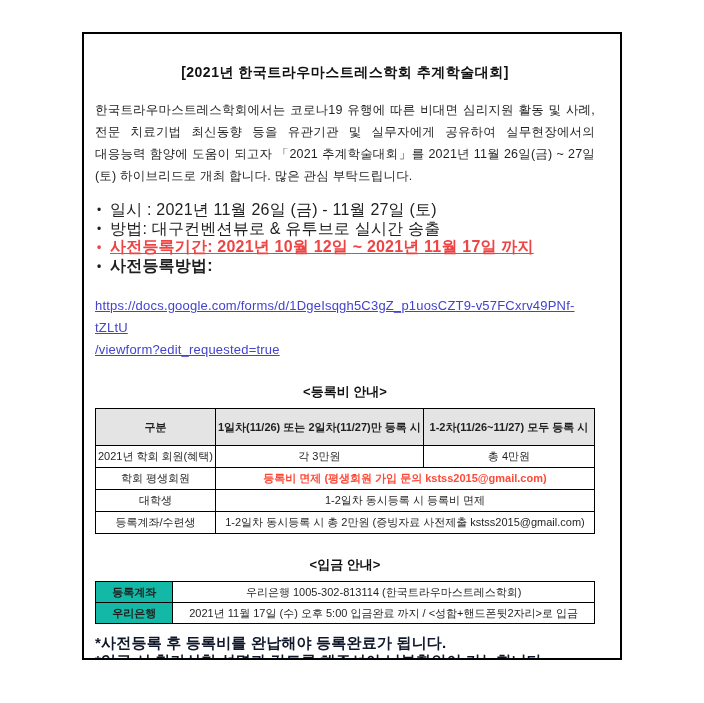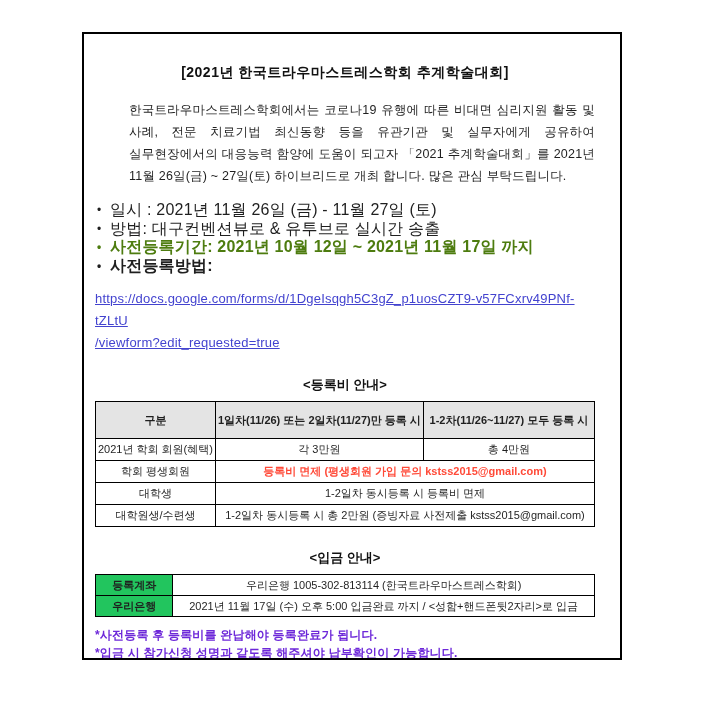--- a/index.html
+++ b/index.html
@@ -12,55 +12,55 @@
     position:absolute;left:82px;top:32px;width:540px;height:628px;
     border:2px solid #000;box-sizing:border-box;padding:8px 25px 0 11px;
     background:#fff;overflow:hidden;
   }
   .doc-title{
     text-align:center;font-weight:bold;font-size:14px;letter-spacing:0.5px;
     margin-top:22px;color:#111;
   }
   .intro{
     margin-top:17px;font-size:12.5px;line-height:22px;text-align:justify;
-    word-break:keep-all;letter-spacing:0.2px;margin-left:34px;
+    word-break:keep-all;letter-spacing:0.2px;
   }
   ul.info-list{list-style:none;margin:14px 0 0 0;padding:0;font-size:16px;}
   ul.info-list li{
     position:relative;padding-left:15px;line-height:18.5px;letter-spacing:0.2px;
   }
   ul.info-list li::before{
     content:"\2022";position:absolute;left:2px;top:0;font-size:12px;
   }
-  li.red-item{color:#4d7c0f;font-weight:bold;}
+  li.red-item{color:#ef4444;font-weight:bold;text-decoration:underline;}
   li.bold-item{font-weight:bold;}
   .reg-link{
-    display:block;margin-top:13px;color:#4343cf;text-decoration:underline;
+    display:block;margin-top:20px;color:#4343cf;text-decoration:underline;
     font-size:13px;cursor:pointer;
   }
   .reg-link span{display:block;line-height:22px;letter-spacing:0.2px;}
   .section-title{
     text-align:center;font-weight:bold;font-size:13px;margin-top:22px;color:#111;
   }
   table.grid{
     width:100%;border-collapse:collapse;margin-top:7px;table-layout:auto;
   }
   table.grid th,table.grid td{
     border:1.5px solid #000;text-align:center;vertical-align:middle;
     font-size:11px;padding:0 2px;white-space:nowrap;
   }
   table.fee th{height:36px;background:#e4e4e4;font-weight:bold;}
   table.fee td{height:21px;}
   td.red-cell{color:#ff4a38;font-weight:bold;}
   table.pay{margin-top:7px;}
   table.pay td{height:20px;}
-  table.pay td.label{background:#22c55e;font-weight:bold;width:15.5%;}
+  table.pay td.label{background:#14b8a6;font-weight:bold;width:15.5%;}
   .notes{margin-top:10px;}
   .notes div{
-    color:#6d28d9;font-weight:bold;font-size:12px;line-height:17.5px;
+    color:#0f172a;font-weight:bold;font-size:15px;line-height:17.5px;
     letter-spacing:0.2px;
   }
   .col-cat{width:24%;}
   .col-one{width:41%;}
   .col-both{width:35%;}
 </style>
 </head>
 <body>
 
 <div class="doc-border">
@@ -102,21 +102,21 @@
     </tr>
     <tr>
       <td>학회 평생회원</td>
       <td colspan="2" class="red-cell">등록비 면제 (평생회원 가입 문의 kstss2015@gmail.com)</td>
     </tr>
     <tr>
       <td>대학생</td>
       <td colspan="2">1-2일차 동시등록 시 등록비 면제</td>
     </tr>
     <tr>
-      <td>대학원생/수련생</td>
+      <td>등록계좌/수련생</td>
       <td colspan="2">1-2일차 동시등록 시 총 2만원 (증빙자료 사전제출 kstss2015@gmail.com)</td>
     </tr>
   </tbody>
     </table>
 
   <div class="section-title">&lt;입금 안내&gt;</div>
 
   <table class="grid pay">
     <tbody>
         <tr>

